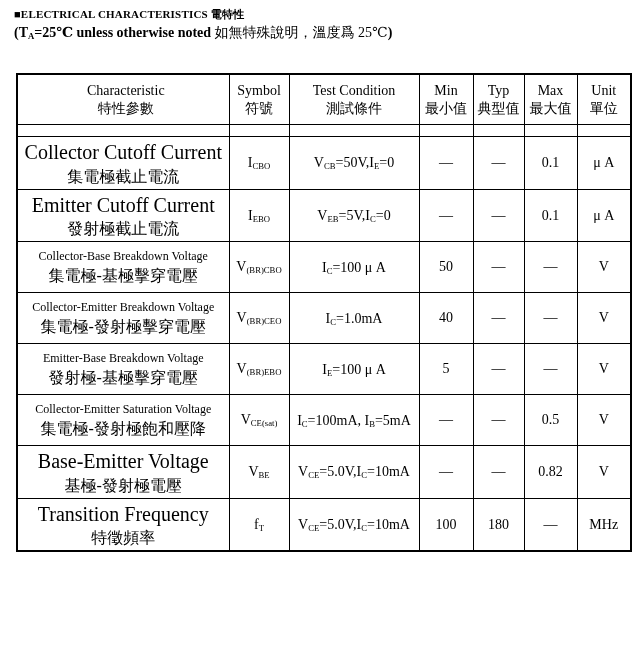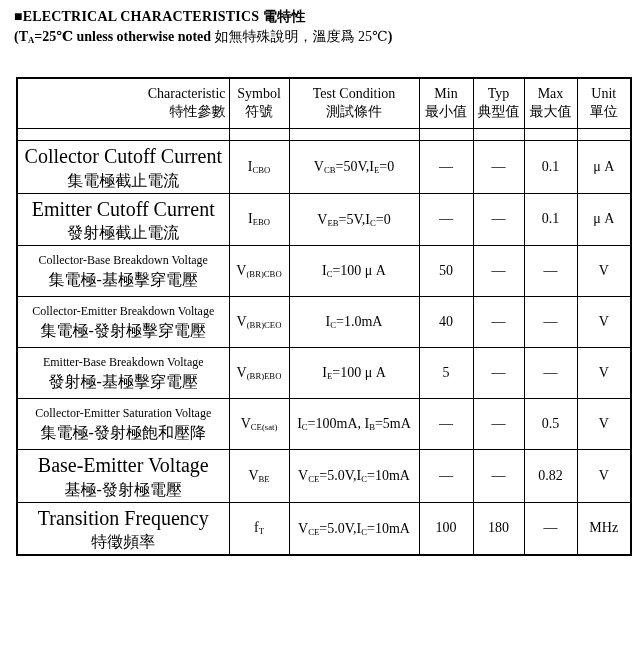--- a/index.html
+++ b/index.html
@@ -5,21 +5,21 @@
   * { box-sizing: border-box; }
   html, body { margin: 0; padding: 0; background: #ffffff; }
   body {
     width: 636px; height: 666px;
     font-family: "Liberation Serif", "DejaVu Serif", serif;
     color: #000;
   }
   .sheet { position: relative; width: 636px; height: 666px; padding: 8px 0 0 0; }
 
   .title-block { margin-left: 14px; }
-  .doc-title { font-size: 14px; font-weight: bold; line-height: 1.25; letter-spacing: .2px; }
+  .doc-title { font-size: 11px; font-weight: bold; line-height: 1.25; letter-spacing: .2px; }
   .doc-subtitle { font-size: 14px; line-height: 1.3; margin-top: 2px; }
   .doc-subtitle .bold { font-weight: bold; text-align: right; }
   sub { font-size: 0.62em; line-height: 0; vertical-align: -0.25em; }
 
   table.spec {
     border-collapse: collapse;
     table-layout: fixed;
     width: 614px;
     margin: 31px 0 0 16px;
     border: 2px solid #000;
@@ -35,21 +35,21 @@
   col.c-char { width: 212px; }
   col.c-sym  { width: 60px; }
   col.c-cond { width: 130px; }
   col.c-min  { width: 54px; }
   col.c-typ  { width: 51px; }
   col.c-max  { width: 53px; }
   col.c-unit { width: 54px; }
 
   tr.head-row { height: 51px; }
   tr.head-row th { font-weight: normal; line-height: 1.3; }
-  tr.head-row th:first-child { text-align: right; padding-left: 8px; font-family: Liberation Serif, serif; }
+  tr.head-row th:first-child { text-align: center; padding-left: 8px; font-family: Liberation Serif, serif; }
   tr.spacer-row { height: 12px; }
   tr.spacer-row td { padding: 0; }
   tbody tr.data-row { height: 51px; }
 
   td.cell-char { text-align: left; padding-left: 7px; line-height: 1.32; }
   td.cell-char .en { font-size: 20px; white-space: nowrap; }
   td.cell-char .en.small { font-size: 12px; }
   td.cell-char .zh { font-size: 16px; }
   td.cell-sym { font-size: 15px; }
   td.cell-cond { font-size: 14px; line-height: 1.25; }

